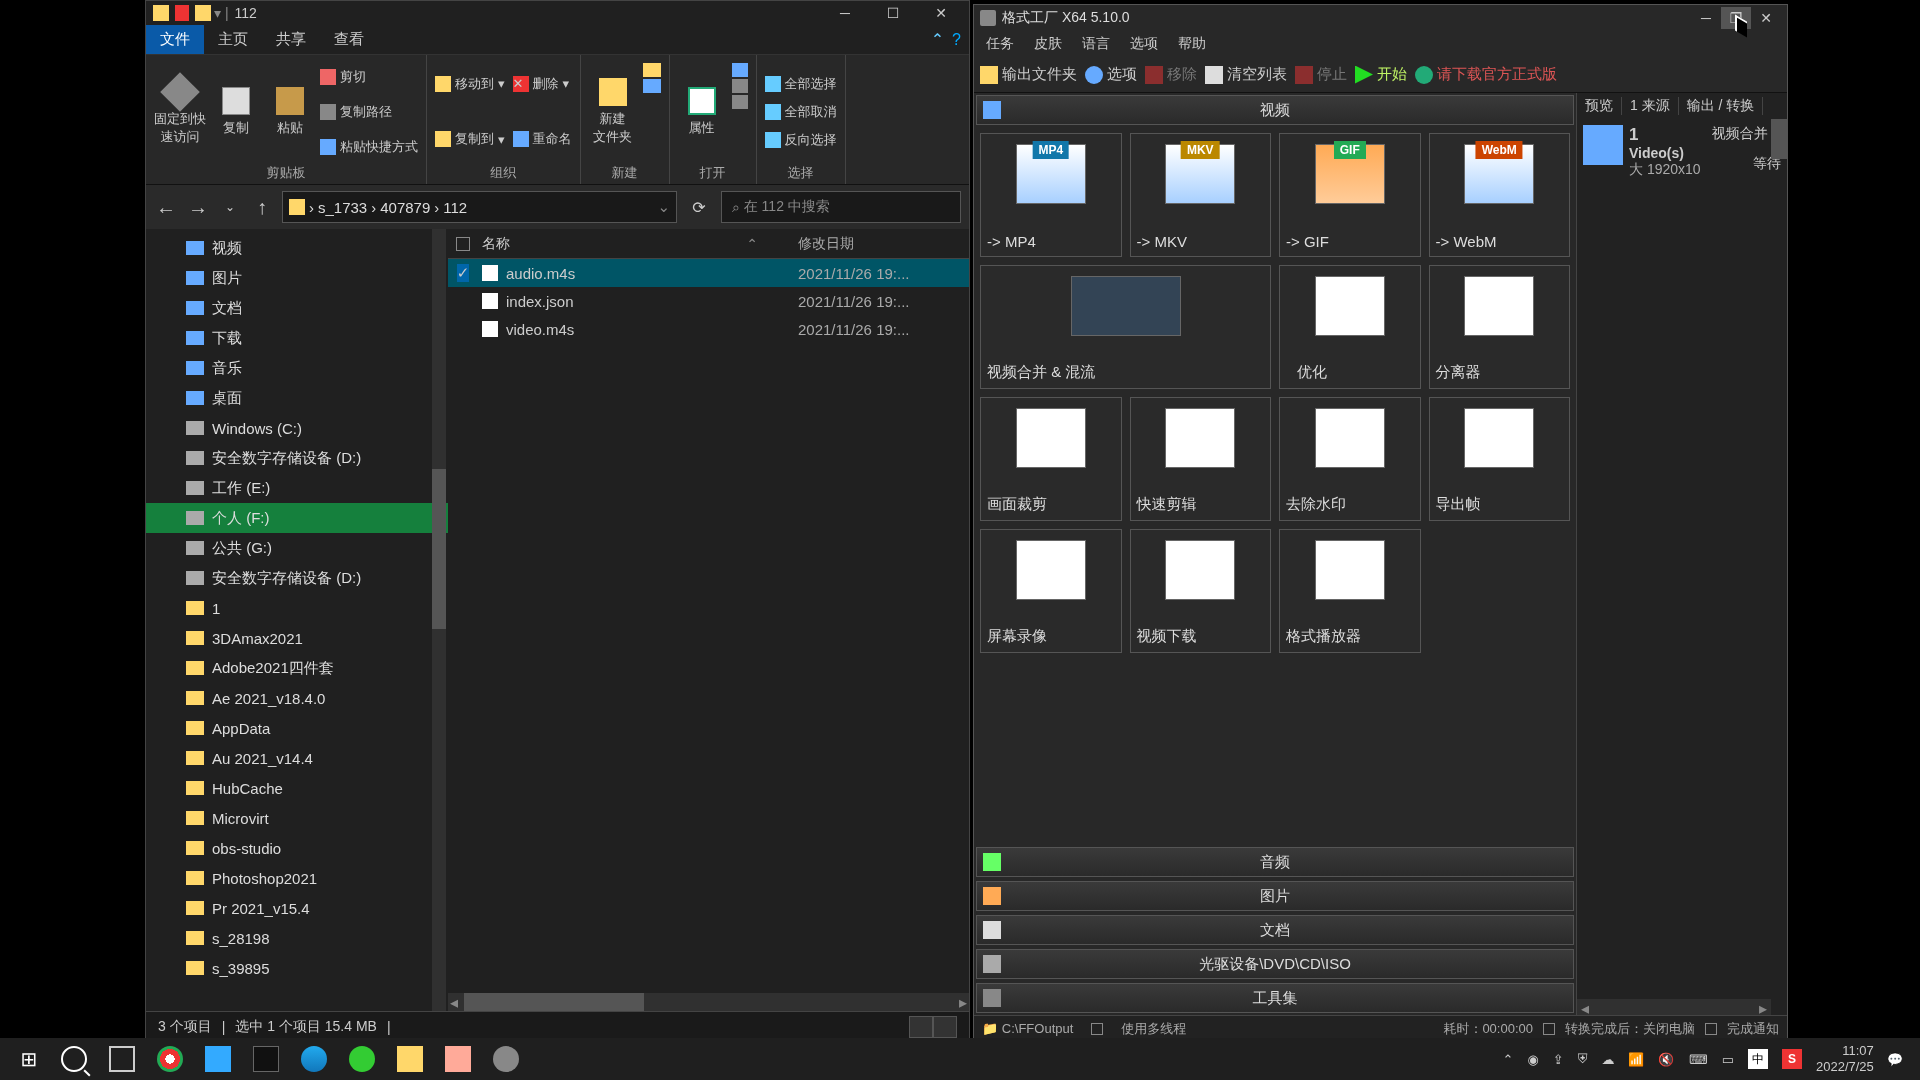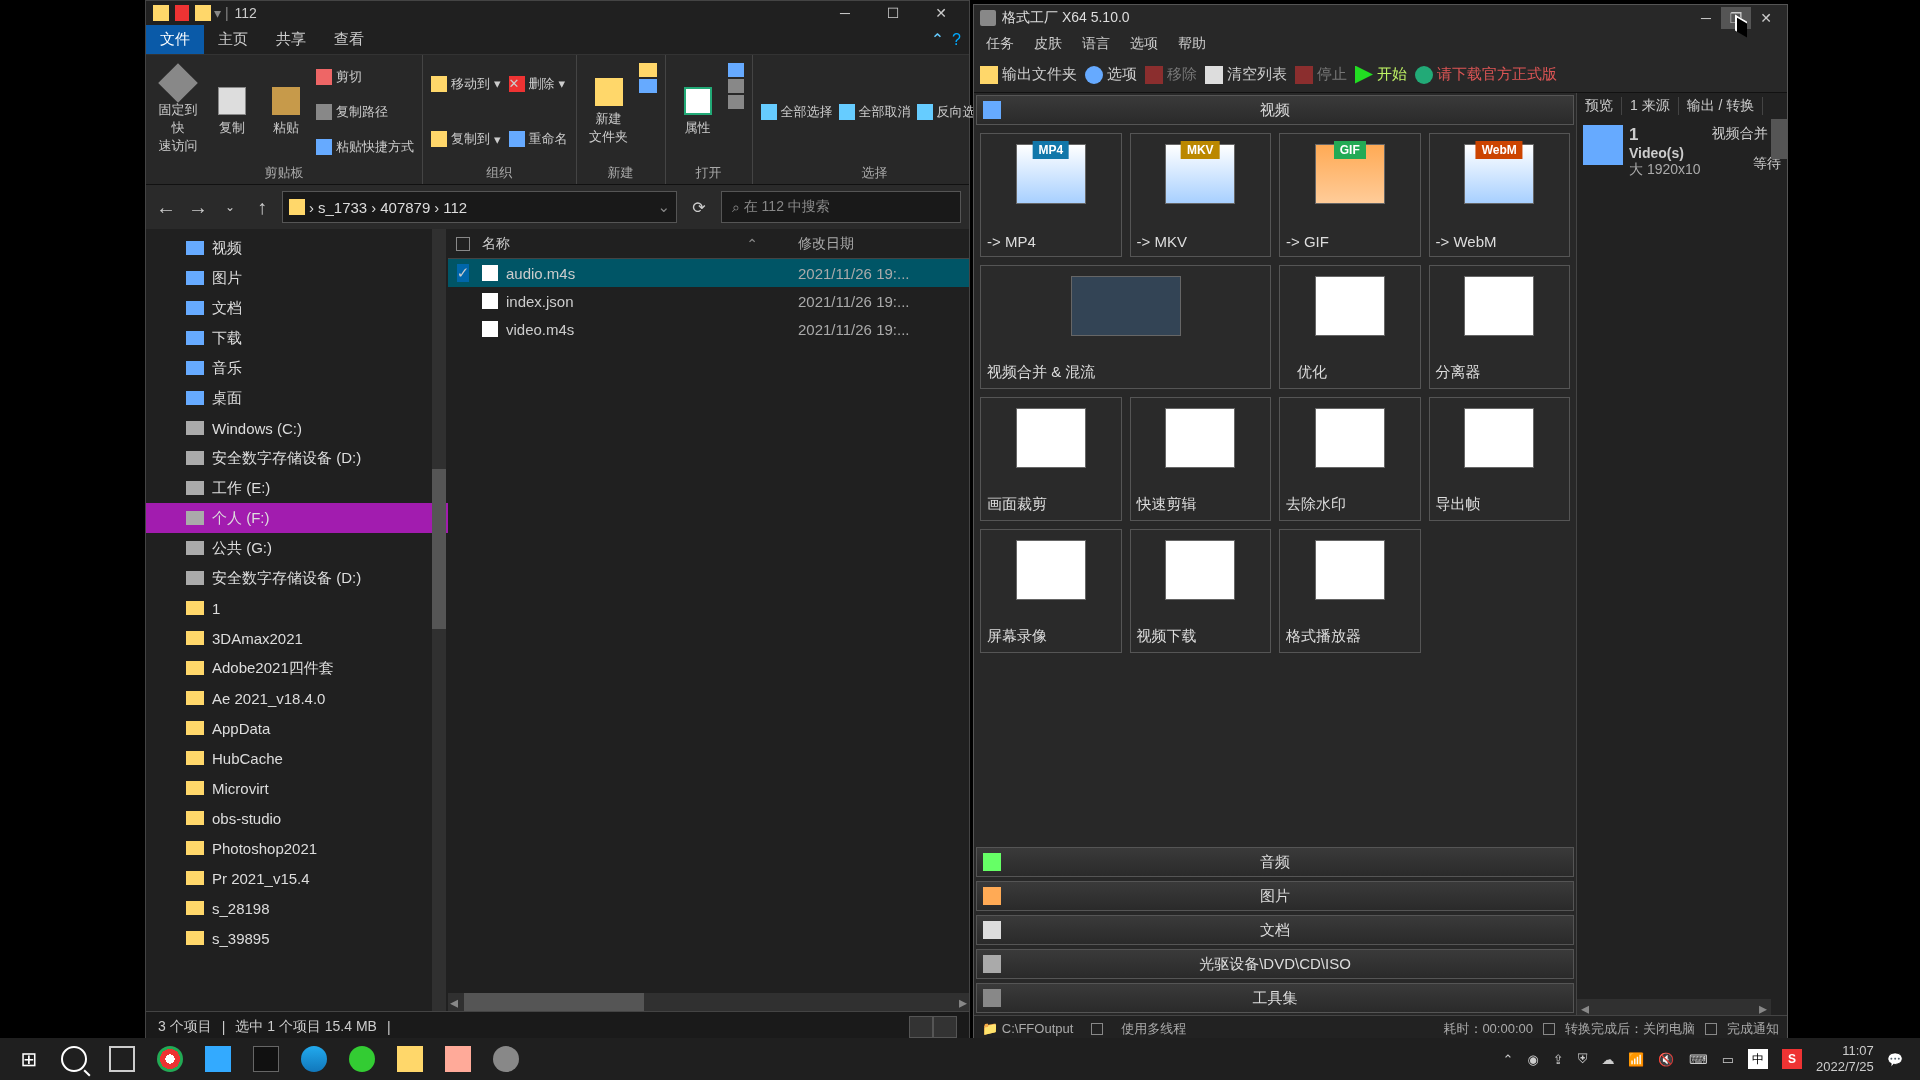--- a/index.html
+++ b/index.html
@@ -41,21 +41,21 @@
 .navbar .narr { width: 24px; text-align: center; color: #ccc; font-size: 20px;}
 .navbar .bread { flex: 1; background: #191919; height: 32px; display: flex; align-items: center; padding: 0 6px; gap: 4px; font-size: 15px; color: #ddd; border: 1px solid #555;}
 .navbar .bread .bic { width: 16px; height: 16px; background: #ffd76a; }
 .navbar .refresh { width: 28px; text-align: center; color: #ccc; }
 .navbar .search { width: 240px; background: #191919; height: 32px; display: flex; align-items: center; padding: 0 10px; color: #888; border: 1px solid #555; font-size: 14px;}
 .ex-body { display: flex; height: calc(100% - 24px - 30px - 130px - 44px - 30px); }
 .ex-tree { width: 302px; overflow-y: auto; background: #202020; padding: 4px 0; position: relative;}
 .ex-tree .tscroll { position: absolute; right: 2px; top: 0; width: 14px; height: 100%; background: #303030;}
 .ex-tree .tscroll .thumb { position: absolute; width: 100%; background: #555; }
 .ex-tree .item { display: flex; align-items: center; height: 30px; padding-left: 40px; gap: 8px; font-size: 15px; color: #ddd; }
-.ex-tree .item.sel { background: #a21caf; }
+.ex-tree .item.sel { background: #15803d; }
 .ex-tree .item .fic { width: 18px; height: 14px; background: #ffd76a; }
 .ex-tree .item .fic.drive { background: #aaa; }
 .ex-tree .item .fic.lib { background: #6af; }
 .ex-list { flex: 1; background: #202020; }
 .ex-list .hdr { display: flex; height: 30px; align-items: center; border-bottom: 1px solid #444; font-size: 14px; color: #ccc;}
 .ex-list .hdr .cb { width: 30px; display: flex; justify-content: center;}
 .ex-list .hdr .cbx { width: 14px; height: 14px; border: 1px solid #888;}
 .ex-list .row { display: flex; height: 28px; align-items: center; font-size: 15px;}
 .ex-list .row .cb { width: 30px; display: flex; justify-content: center;}
 .ex-list .row.sel { background: #056; }
@@ -237,21 +237,21 @@
           </div>
         <div style="display:flex;flex-direction:column;gap:2px;padding-top:4px">
           <div class="si" style="background:#6af;width:16px;height:14px"></div>
           <div class="si" style="background:#888;width:16px;height:14px"></div>
           <div class="si" style="background:#888;width:16px;height:14px"></div>
         </div>
       </div>
       <div class="glabel">打开</div>
     </div>
     <div class="rgroup">
-      <div class="items" style="flex-direction:row;justify-content:flex-start">
+      <div class="items" style="flex-direction:column;justify-content:center">
         <div class="rsmall">
             <div class="si sel"></div>
             <span>全部选择</span>
           </div>
         <div class="rsmall">
             <div class="si sel"></div>
             <span>全部取消</span>
           </div>
         <div class="rsmall">
             <div class="si sel"></div>
@@ -344,20 +344,24 @@
           <div class="fic "></div>
           <span>Adobe2021四件套</span>
         </div>
         <div class="item">
           <div class="fic "></div>
           <span>Ae 2021_v18.4.0</span>
         </div>
         <div class="item">
           <div class="fic "></div>
           <span>AppData</span>
+        </div>
+        <div class="item">
+          <div class="fic "></div>
+          <span>Au 2021_v14.4</span>
         </div>
         <div class="item">
           <div class="fic "></div>
           <span>HubCache</span>
         </div>
         <div class="item">
           <div class="fic "></div>
           <span>Microvirt</span>
         </div>
         <div class="item">

